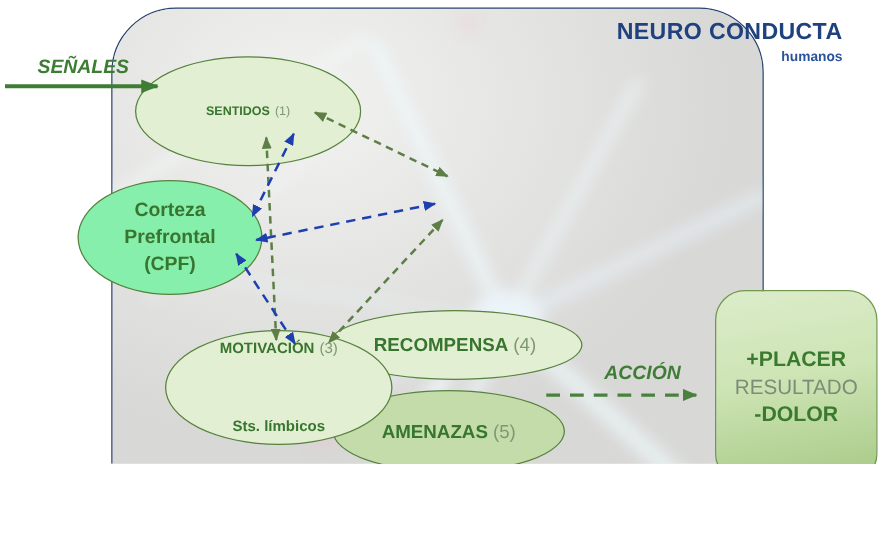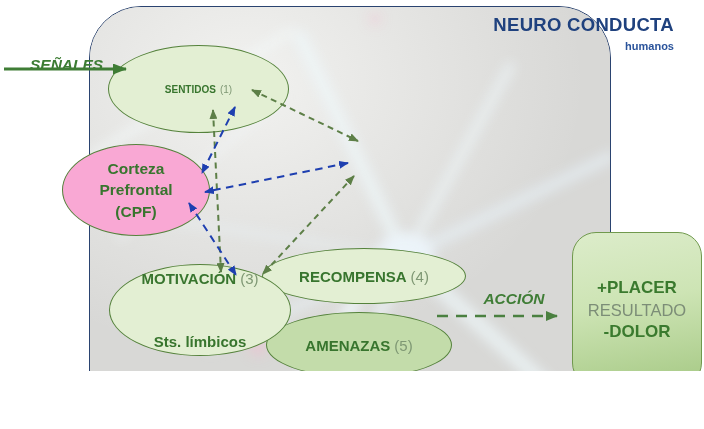--- a/index.html
+++ b/index.html
@@ -19,30 +19,30 @@
 
   
   .node { position:absolute; border:1.6px solid #55823c; border-radius:50%;
           display:flex; flex-direction:column; align-items:center; justify-content:center;
           text-align:center; color:#38752e; font-weight:bold; box-sizing:border-box; }
   .row { display:flex; gap:4px; align-items:baseline; justify-content:center; white-space:nowrap; }
   .num { color:#7f9874; font-weight:normal; }
 
   .sentidos   { left:108px; top:45px;  width:181px; height:88px; font-size:10px; background:#e3efd3; z-index:6; }
   .memoria    { left:357px; top:101px; width:162px; height:98px; font-size:16px;  background:#e3efd3; z-index:6; line-height:23px; }
-  .cpf        { left:62px;  top:144px; width:148px; height:92px; font-size:15.5px; background:#f9a8d4; z-index:7; line-height:21.5px; }
+  .cpf        { left:62px;  top:144px; width:148px; height:92px; font-size:15.5px; background:#86efac; z-index:7; line-height:21.5px; }
   .recompensa { left:262px; top:248px; width:204px; height:56px; font-size:15px;  background:#e3efd3; z-index:8; }
   .amenazas   { left:266px; top:312px; width:186px; height:66px; font-size:15px;  background:#c3dcaa; z-index:9; }
-  .motivacion { left:109px; top:264px; width:182px; height:92px; font-size:15px;  background:#e3efd3; z-index:10; line-height:21px;gap:42px; }
+  .motivacion { left:132px; top:264px; width:182px; height:92px; font-size:12px;  background:#e3efd3; z-index:10; line-height:21px;gap:42px; }
   .memoria .sub { font-style:italic; }
 
   
   .senales { position:absolute; left:2px; top:45px; z-index:20; color:#3c7c33;
              font-weight:bold; font-style:italic; font-size:15.5px; line-height:18px; }
-  .senales .l1 { margin-left:28px; margin-bottom:11px;margin-top:11px; }
+  .senales .l1 { margin-left:28px; margin-bottom:11px; }
 
   
   .accion { position:absolute; left:468px; top:290px; width:92px; text-align:center;
             font-weight:bold; font-style:italic; font-size:15.5px; color:#3f7d36; z-index:20; }
 
   
   .result { position:absolute; left:572px; top:232px; width:128px; height:153px;
             border:1.5px solid #70994d; border-radius:24px;
             background:linear-gradient(170deg,#dcecca 0%,#cde4b4 45%,#a6c985 100%);
             display:flex; flex-direction:column; align-items:center; justify-content:center;

